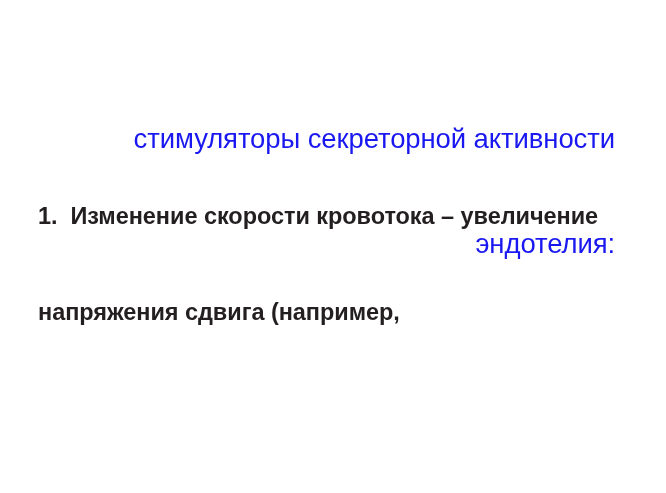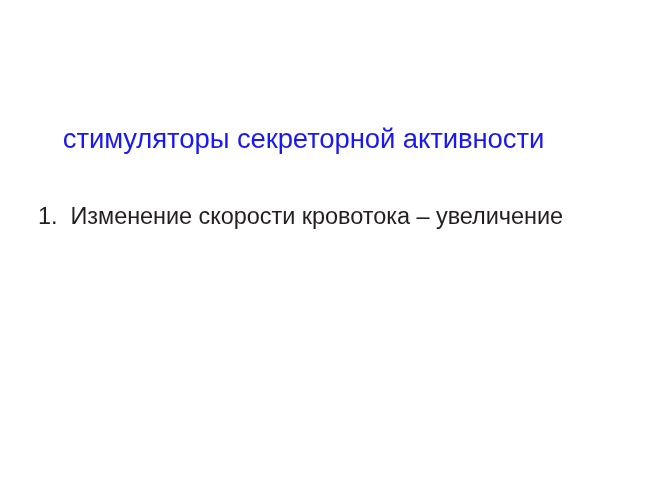--- a/index.html
+++ b/index.html
@@ -19,45 +19,45 @@
     position: relative;
     width: 666px;
     height: 493px;
     background: #ffffff;
     box-sizing: border-box;
   }
 
   
   .slide-title {
     position: absolute;
-    left: 0;
+    left: 8px;
     top: 33px;
     width: 607px;
-    text-align: center;
+    text-align: right;
     color: #1a18f0;
     font-size: 27.5px;
     line-height: 35px;
     font-weight: 400;
     letter-spacing: -0.1px;
     white-space: pre-wrap;
   }
   .title-line {
     display: block;
   }
 
   
   .slide-body {
     position: absolute;
     left: 38px;
     top: 136px;
     width: 600px;
     color: #231f20;
     font-size: 23.5px;
     line-height: 32px;
-    font-weight: 400;
+    font-weight: 700;
     letter-spacing: -0.05px;
   }
 
   .body-item {
     margin: 0 0 32px 0;
     white-space: pre-wrap;
   }
   .body-item:last-child {
     margin-bottom: 0;
   }
@@ -66,22 +66,24 @@
     white-space: pre-wrap;
   }
 </style>
 </head>
 <body>
 
 <div class="slide">
 
   <h1 class="slide-title">
     <span class="title-line">стимуляторы секреторной активности</span>
+    <span class="title-line">эндотелия:</span>
   </h1>
 
   <div class="slide-body">
 
     <p class="body-item">
       <span class="body-line">1.  Изменение скорости кровотока – увеличение</span>
+      <span class="body-line">напряжения сдвига (например,</span>
     </p>
 
   </div>
 </div>
 
 </body></html>

